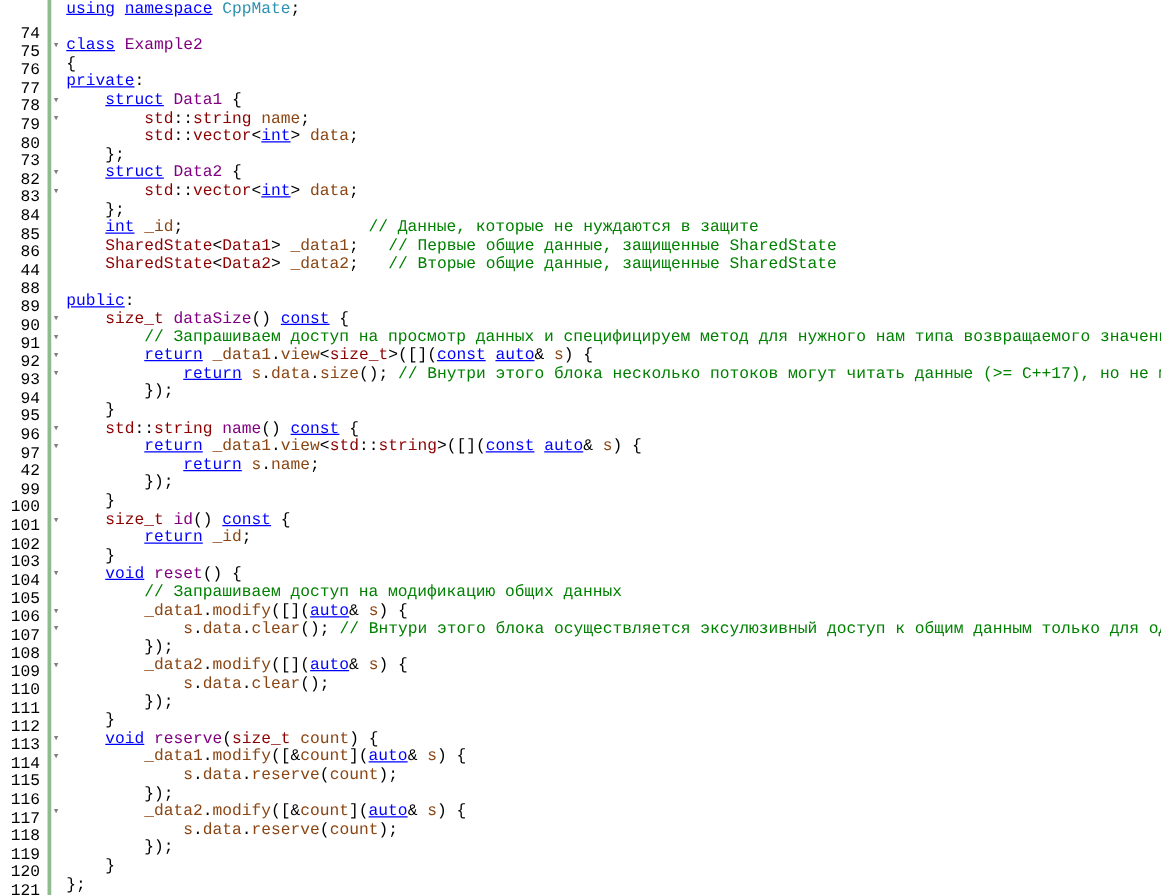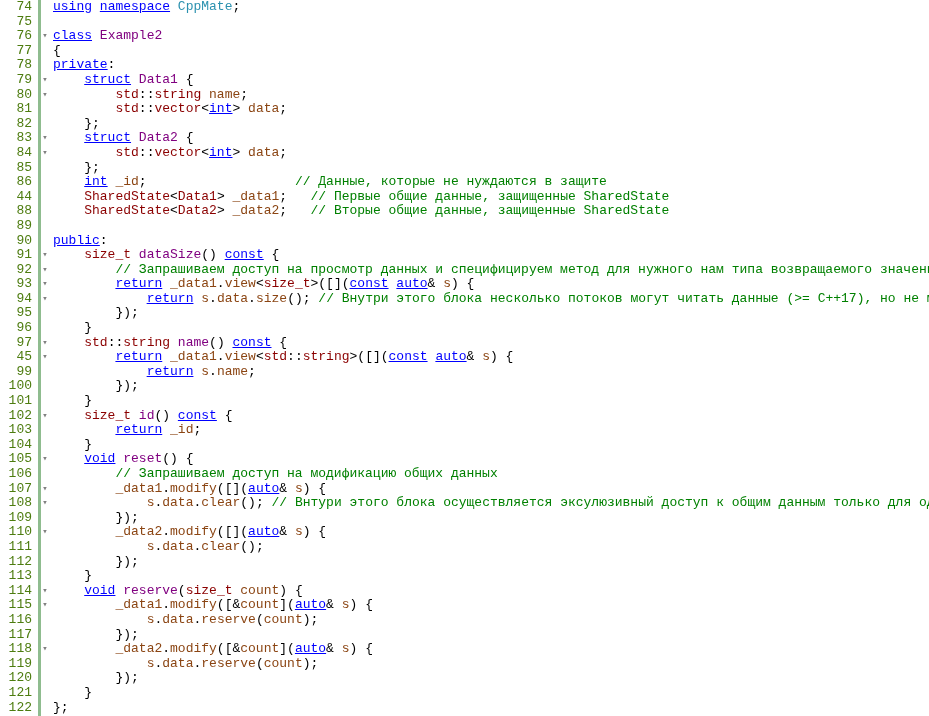--- a/index.html
+++ b/index.html
@@ -8,26 +8,27 @@
     font-size: 13px;
     background: #ffffff;
     display: flex;
     width: 929px;
     height: 716px;
     overflow: hidden;
     line-height: 14.6px;
   }
   .gutter {
     background: #ffffff;
-    color: #4d7c0f;
+    color: #000000;
     text-align: right;
     padding-right: 4px;
     user-select: none;
     width: 38px;
     flex-shrink: 0;
+    margin-top: 20px;
   }
   .gutter div { padding-right: 2px; }
   .fold-col {
     width: 11px;
     background: #ffffff;
     border-left: 3px solid #8fbc8f;
     flex-shrink: 0;
     color: #808080;
     font-size: 9px;
   }
@@ -55,38 +56,38 @@
 <body>
 
 <div class="gutter" id="gutter">
     <div>74</div>
     <div>75</div>
     <div>76</div>
     <div>77</div>
     <div>78</div>
     <div>79</div>
     <div>80</div>
-    <div>81</div>
+    <div>73</div>
     <div>82</div>
     <div>83</div>
     <div>84</div>
     <div>85</div>
     <div>86</div>
     <div>44</div>
     <div>88</div>
     <div>89</div>
     <div>90</div>
     <div>91</div>
     <div>92</div>
     <div>93</div>
     <div>94</div>
     <div>95</div>
     <div>96</div>
     <div>97</div>
-    <div>45</div>
+    <div>42</div>
     <div>99</div>
     <div>100</div>
     <div>101</div>
     <div>102</div>
     <div>103</div>
     <div>104</div>
     <div>105</div>
     <div>106</div>
     <div>107</div>
     <div>108</div>

